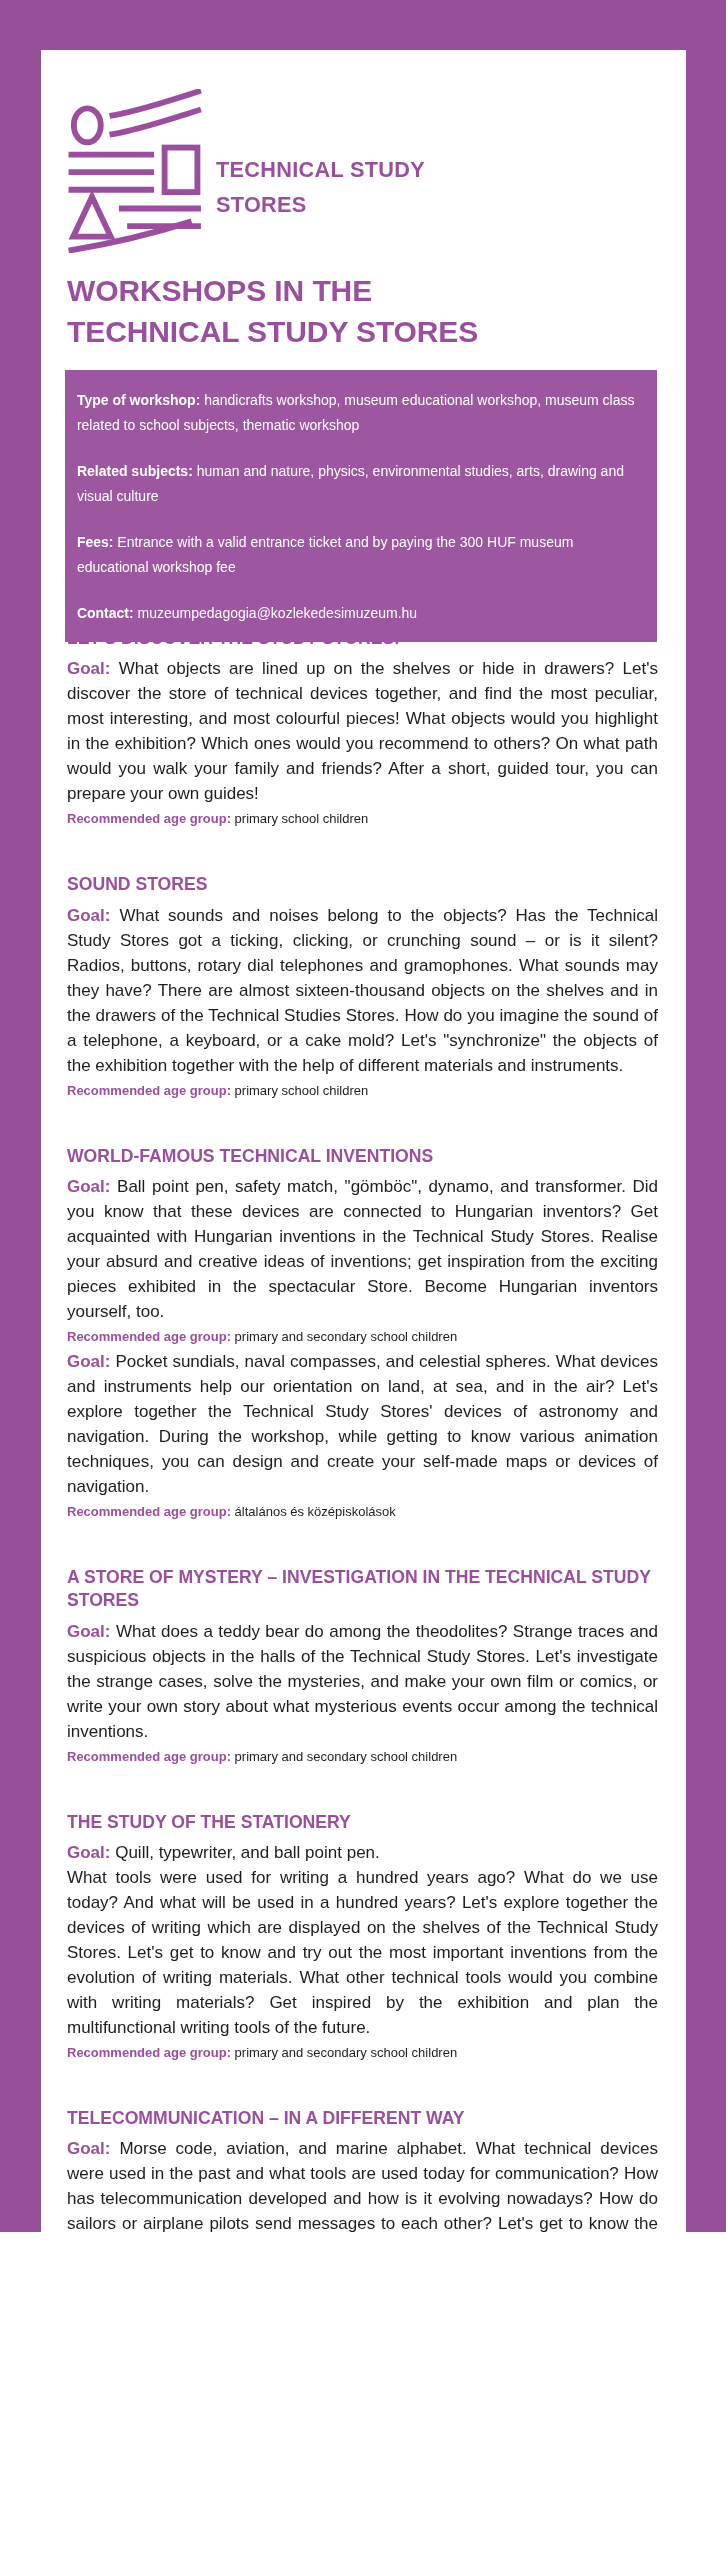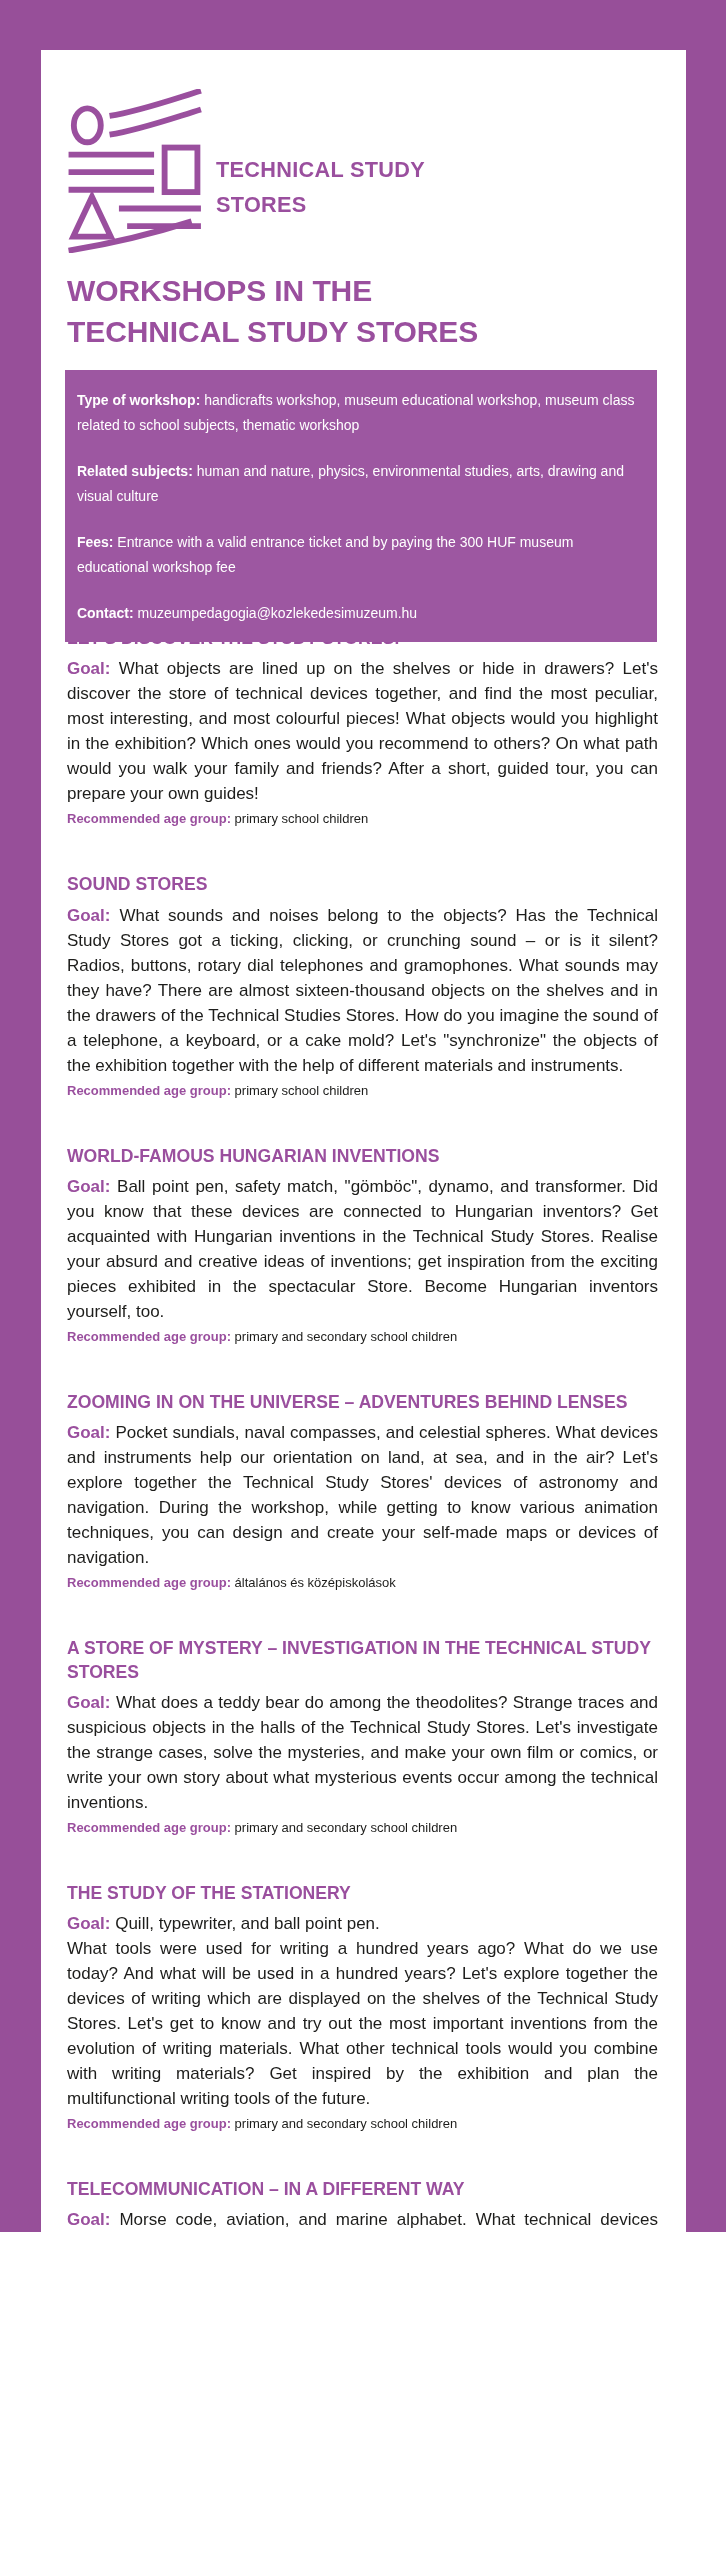--- a/index.html
+++ b/index.html
@@ -149,28 +149,27 @@
   </section>
 
   <section class="workshop">
     <h2 class="section-title">SOUND STORES</h2>
     <p class="goal"><span class="label goal-label">Goal:</span> <span class="goal-text">What sounds and noises belong to the objects? Has the Technical Study Stores got a ticking, clicking, or crunching sound – or is it silent? Radios, buttons, rotary dial telephones and gramophones. What sounds may they have? There are almost sixteen-thousand objects on the shelves and in the drawers of the Technical Studies Stores. How do you imagine the sound of a telephone, a keyboard, or a cake mold? Let's "synchronize" the objects of the exhibition together with the help of different materials and instruments.</span></p>
 
     <p class="age"><span class="label age-label">Recommended age group:</span> <span class="age-text">primary school children</span></p>
   </section>
 
   <section class="workshop">
-    <h2 class="section-title">WORLD-FAMOUS HUNGARIAN INVENTIONS</h2>
+    <h2 class="section-title">WORLD-FAMOUS TECHNICAL INVENTIONS</h2>
     <p class="goal"><span class="label goal-label">Goal:</span> <span class="goal-text">Ball point pen, safety match, "gömböc", dynamo, and transformer. Did you know that these devices are connected to Hungarian inventors? Get acquainted with Hungarian inventions in the Technical Study Stores. Realise your absurd and creative ideas of inventions; get inspiration from the exciting pieces exhibited in the spectacular Store. Become Hungarian inventors yourself, too.</span></p>
 
     <p class="age"><span class="label age-label">Recommended age group:</span> <span class="age-text">primary and secondary school children</span></p>
   </section>
 
   <section class="workshop">
-    <h2 class="section-title">ZOOMING IN ON THE UNIVERSE – ADVENTURES BEHIND LENSES</h2>
     <p class="goal"><span class="label goal-label">Goal:</span> <span class="goal-text">Pocket sundials, naval compasses, and celestial spheres. What devices and instruments help our orientation on land, at sea, and in the air? Let's explore together the Technical Study Stores' devices of astronomy and navigation. During the workshop, while getting to know various animation techniques, you can design and create your self-made maps or devices of navigation.</span></p>
 
     <p class="age"><span class="label age-label">Recommended age group:</span> <span class="age-text">általános és középiskolások</span></p>
   </section>
 
   <section class="workshop">
     <h2 class="section-title">A STORE OF MYSTERY – INVESTIGATION IN THE TECHNICAL STUDY STORES</h2>
     <p class="goal"><span class="label goal-label">Goal:</span> <span class="goal-text">What does a teddy bear do among the theodolites? Strange traces and suspicious objects in the halls of the Technical Study Stores. Let's investigate the strange cases, solve the mysteries, and make your own film or comics, or write your own story about what mysterious events occur among the technical inventions.</span></p>
 
     <p class="age"><span class="label age-label">Recommended age group:</span> <span class="age-text">primary and secondary school children</span></p>

